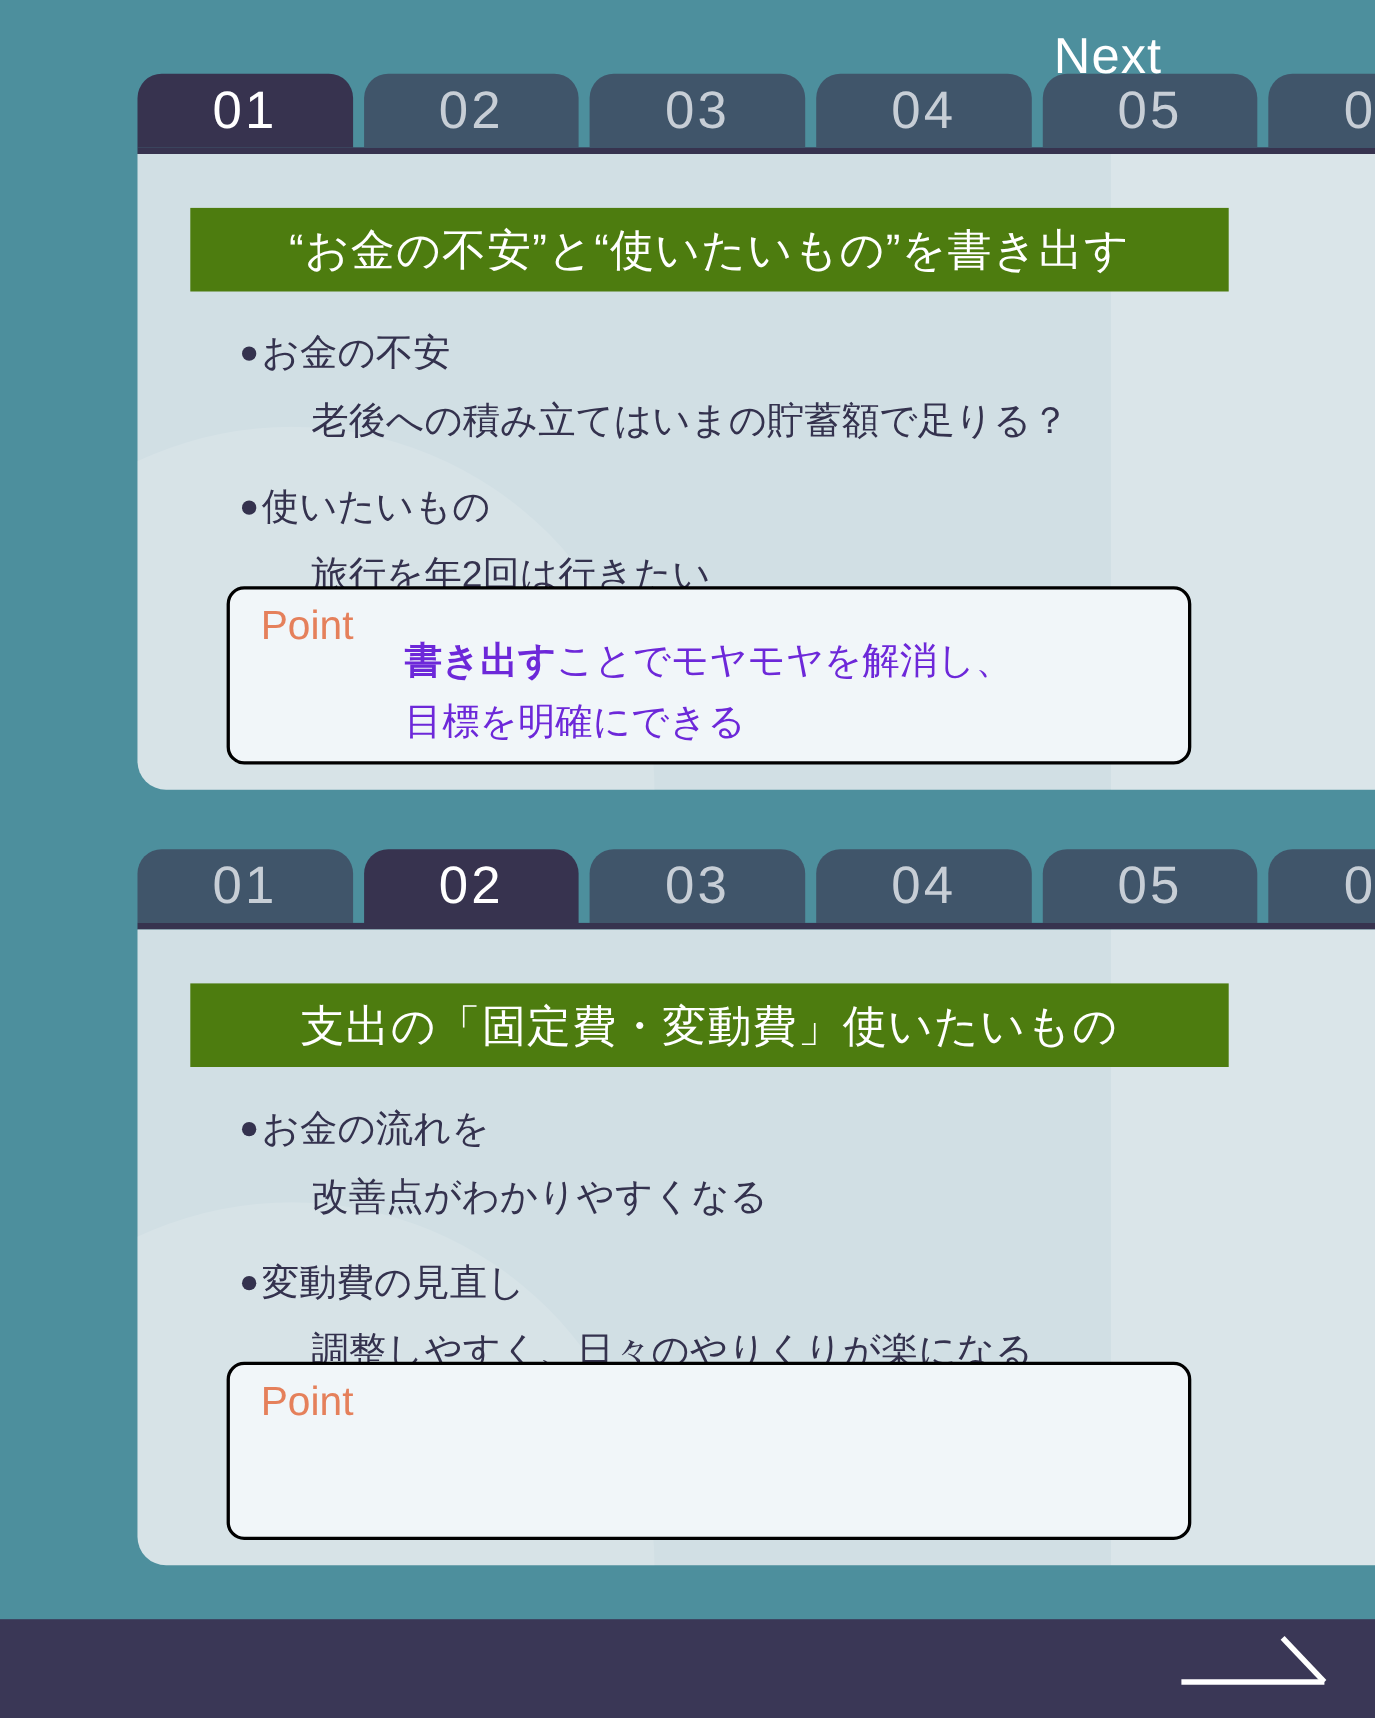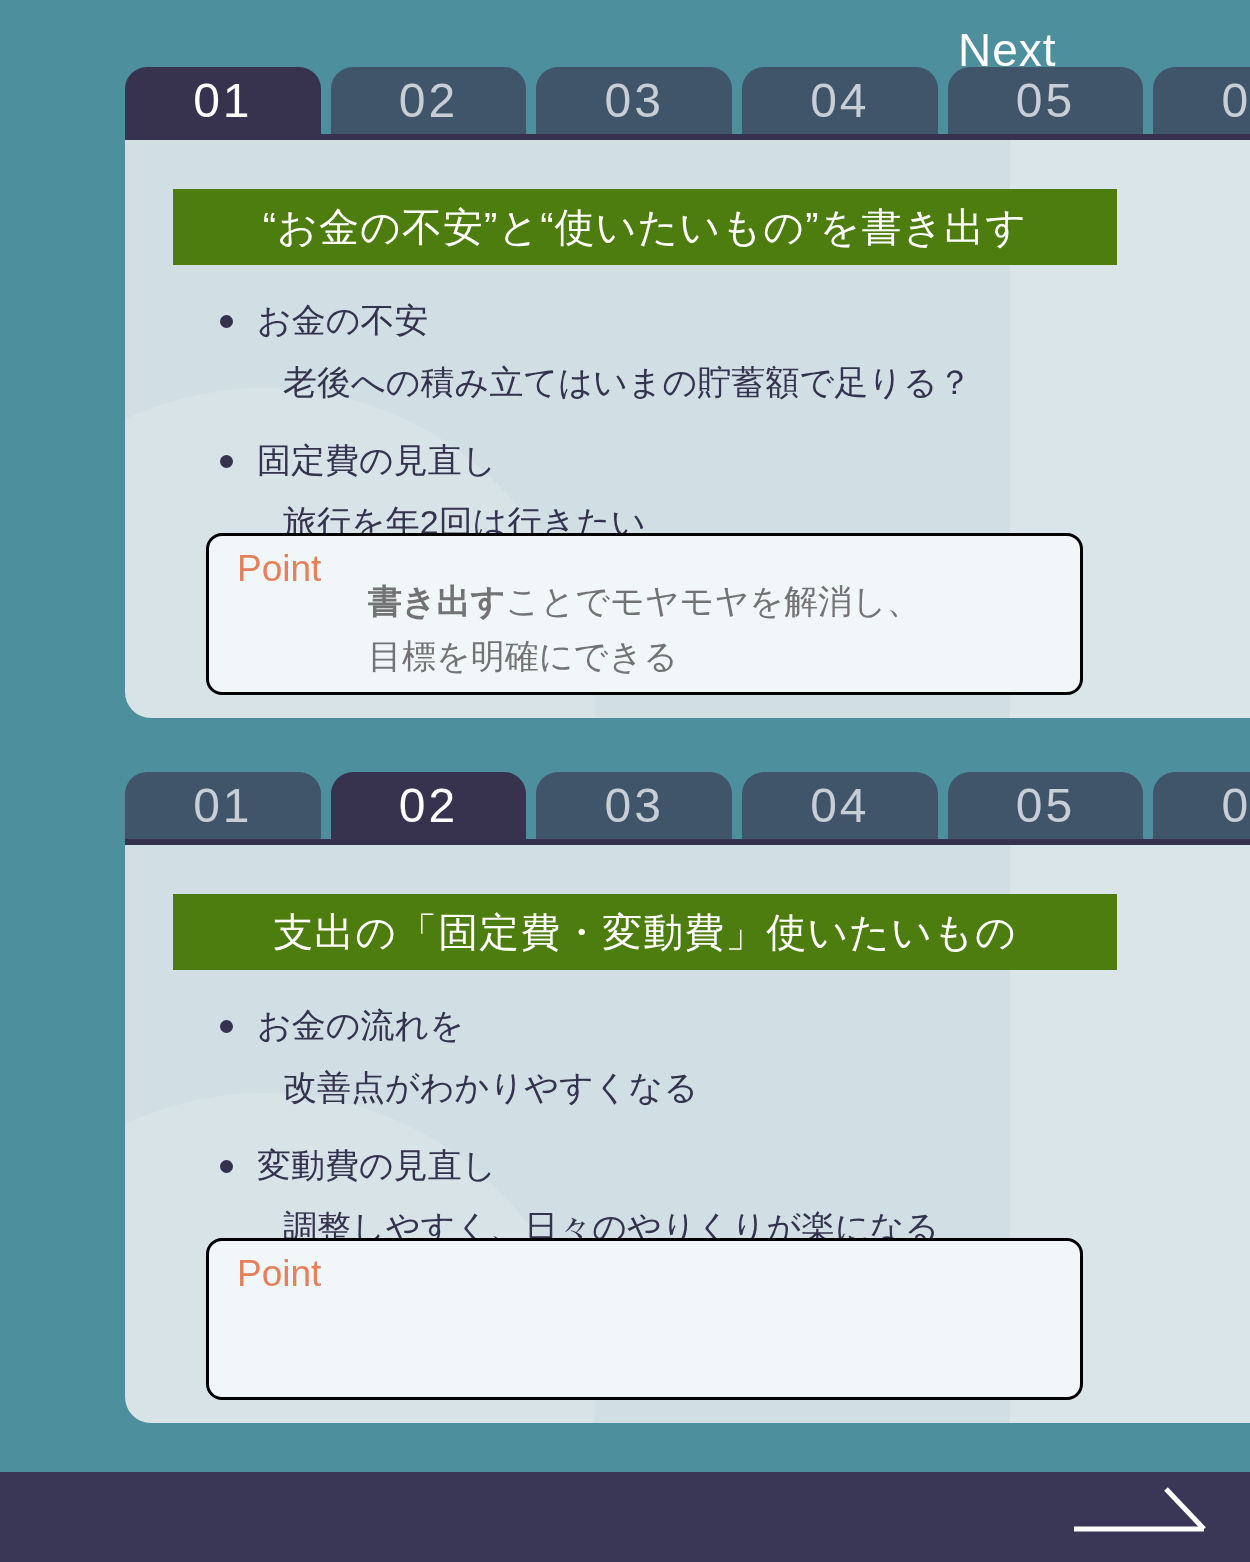--- a/index.html
+++ b/index.html
@@ -34,30 +34,30 @@
   }
 
   .title-bar{
     position:absolute;left:48px;top:49px;width:944px;height:76px;
     background:#4d7c0f;color:#ffffff;z-index:1;
     display:flex;align-items:center;justify-content:center;
     font-size:40px;letter-spacing:1px;font-weight:500;
   }
 
   .bullets{position:absolute;left:95px;top:158px;z-index:1;color:#34324e;font-size:34px;}
-  .bullet-head{display:flex;align-items:center;gap:24px;font-weight:500;}
+  .bullet-head{display:flex;align-items:center;gap:5px;font-weight:500;}
   .dot{width:13px;height:13px;border-radius:50%;background:#34324e;flex:0 0 13px;}
   .bullet-sub{margin:16px 0 32px 63px;font-weight:400;}
 
   .point-box{
     position:absolute;left:81px;top:393px;width:877px;height:162px;z-index:1;
     background:#f1f6f9;border:3px solid #000000;border-radius:16px;box-sizing:border-box;
   }
   .point-label{position:absolute;left:28px;top:12px;color:#e5805b;font-size:37px;font-weight:500;}
-  .point-text{position:absolute;left:159px;top:38px;font-size:34px;line-height:1.62;color:#737373;}
+  .point-text{position:absolute;left:159px;top:38px;font-size:34px;line-height:1.62;color:#6d28d9;}
   .point-text b{font-weight:700;}
 
   .footer{position:absolute;left:0;top:1472px;width:1250px;height:90px;background:#3a3756;}
   .next-label{position:absolute;left:958px;top:23px;color:#ffffff;font-size:46px;letter-spacing:1px;}
   .next-arrow{position:absolute;left:1072px;top:1484px;}
 </style>
 </head>
 <body>
 
 <section class="card" id="card1">
@@ -86,21 +86,21 @@
       <span>“お金の不安”と“使いたいもの”を書き出す</span>
     </div>
     <div class="bullets">
       <div class="bullet-head">
         <span class="dot"></span>
         <span>お金の不安</span>
       </div>
       <div class="bullet-sub">老後への積み立てはいまの貯蓄額で足りる？</div>
       <div class="bullet-head">
         <span class="dot"></span>
-        <span>固定費の見直し</span>
+        <span>使いたいもの</span>
       </div>
       <div class="bullet-sub">旅行を年2回は行きたい</div>
     </div>
     <div class="point-box">
       <div class="point-label">Point</div>
       <div class="point-text">
         <span></span><b>書き出す</b><span>ことでモヤモヤを解消し、</span><br>
         <span>目標を明確にできる</span>
       </div>
     </div>

